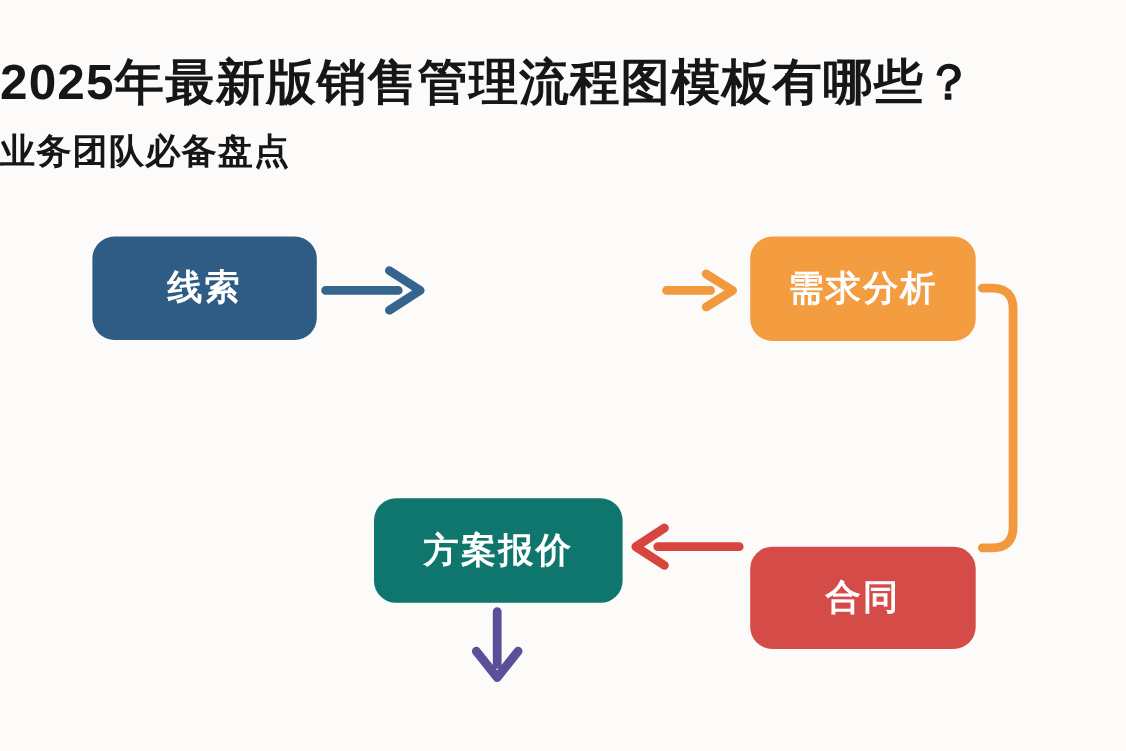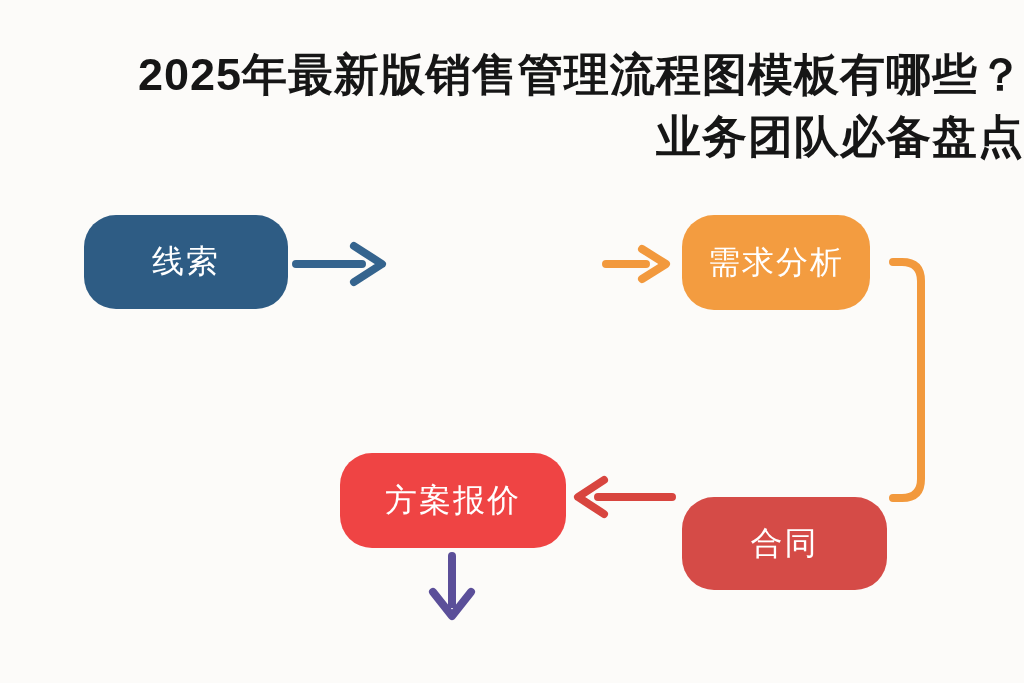--- a/index.html
+++ b/index.html
@@ -12,42 +12,42 @@
     width: 1024px;
     height: 683px;
     overflow: hidden;
     background: #fcfbf9;
   }
   .title-block {
     position: absolute;
     top: 44px;
     left: 0;
     width: 1024px;
-    text-align: right;
+    text-align: left;
     color: #161616;
     font-weight: bold;
     line-height: 62px;
     letter-spacing: 1px;
   }
   .title-line1 { font-size: 45px; }
-  .title-line2 { font-size: 45px; }
+  .title-line2 { font-size: 32px; }
   .flow-node {
     position: absolute;
     display: flex;
     align-items: center;
     justify-content: center;
-    border-radius: 32px;
+    border-radius: 20px;
     color: #ffffff;
     font-size: 32px;
-    font-weight: normal;
+    font-weight: bold;
     letter-spacing: 2px;
   }
   .node-lead     { left: 84px;  top: 215px; width: 204px; height: 94px; }
   .node-customer { left: 398px; top: 214px; width: 196px; height: 96px; }
-  .node-needs    { left: 682px; top: 215px; width: 188px; height: 95px; }
+  .node-needs    { left: 682px; top: 215px; width: 205px; height: 95px; }
   .node-contract { left: 682px; top: 454px; width: 205px; height: 93px; }
   .node-quote    { left: 340px; top: 453px; width: 226px; height: 95px; }
   svg.connector-layer {
     position: absolute;
     left: 0;
     top: 0;
     pointer-events: none;
   }
   svg.connector-layer path {
     fill: none;
@@ -85,17 +85,17 @@
 
 
   <div class="flow-node node-needs" style="background-color: rgb(243, 156, 64);">
     <span>需求分析</span>
   </div>
 
   <div class="flow-node node-contract" style="background-color: rgb(213, 75, 71); margin-top: 43px;">
     <span>合同</span>
   </div>
 
-  <div class="flow-node node-quote" style="background-color: #ef4444;">
+  <div class="flow-node node-quote" style="background-color: #0f766e;">
     <span>方案报价</span>
   </div>
 
 </div>
 
 </body></html>

